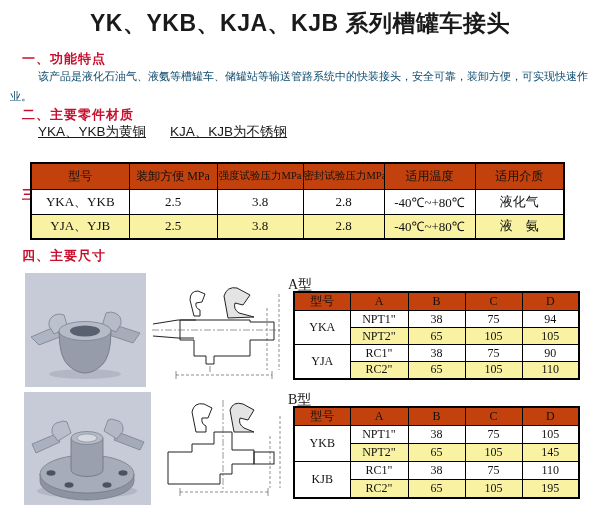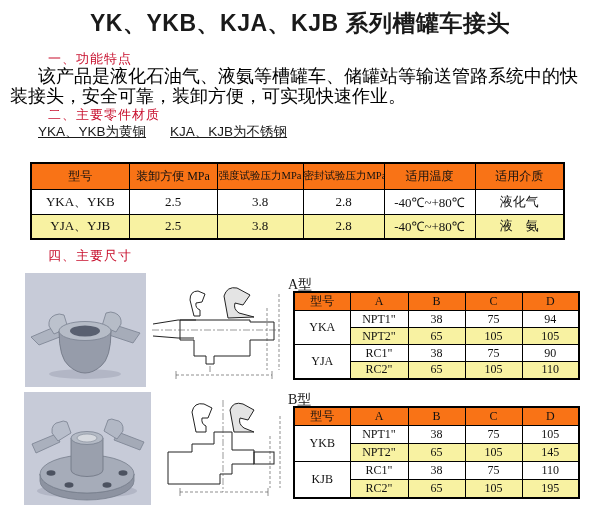--- a/index.html
+++ b/index.html
@@ -10,48 +10,48 @@
     font-family:"Liberation Sans", sans-serif;
     color:#111111;
     overflow:hidden;
   }
   .page-title {
     position:absolute; top:8px; left:0; width:600px;
     text-align:center; font-size:23px; font-weight:bold; color:#1a1a1a;
     letter-spacing:0.5px;
   }
   .red-heading {
-    position:absolute; left:48px;
-    font-size:13px; font-weight:normal; color:#c8102e;
+    position:absolute; left:22px;
+    font-size:13px; font-weight:bold; color:#c8102e;
     letter-spacing:1px;
   }
   #h-features  { top:50px; }
   #h-materials { top:106px; }
   #h-perf      { top:141px;margin-top:45px; }
   #h-dims      { top:247px; }
   .feature-body {
     position:absolute; left:10px; top:66px; width:584px;
-    font-size:18px; line-height:20px; text-indent:28px; color:#000000;font-family:Liberation Serif, serif;
+    font-size:11px; line-height:20px; text-indent:28px; color:#0c4a6e;font-family:Liberation Serif, serif;
   }
   .materials-line {
     position:absolute; left:38px; top:123px;
     font-size:13.5px; color:#1a1a1a;text-decoration:underline;
   }
   .materials-line .gap { display:inline-block; width:24px; }
 
   
   table {
     border-collapse:collapse; table-layout:fixed;
     font-family:"Liberation Serif", serif;
   }
   th, td {
     border:1px solid #000; text-align:center; vertical-align:middle;
     overflow:hidden; white-space:nowrap; padding:0;
   }
-  .blue   { background:#f97316; }
+  .blue   { background:#c2410c; }
   .yellow { background:#f8f2a2; }
   .white  { background:#ffffff; }
 
   #perf-table {
     position:absolute; left:30px; top:162px; width:533px;
     border:2px solid #000;
   }
   #perf-table th { font-weight:normal; font-size:12px; height:26px; }
   #perf-table th.sq { font-size:10.5px; }
   #perf-table td { font-size:13px; height:25px;text-align:center; }

